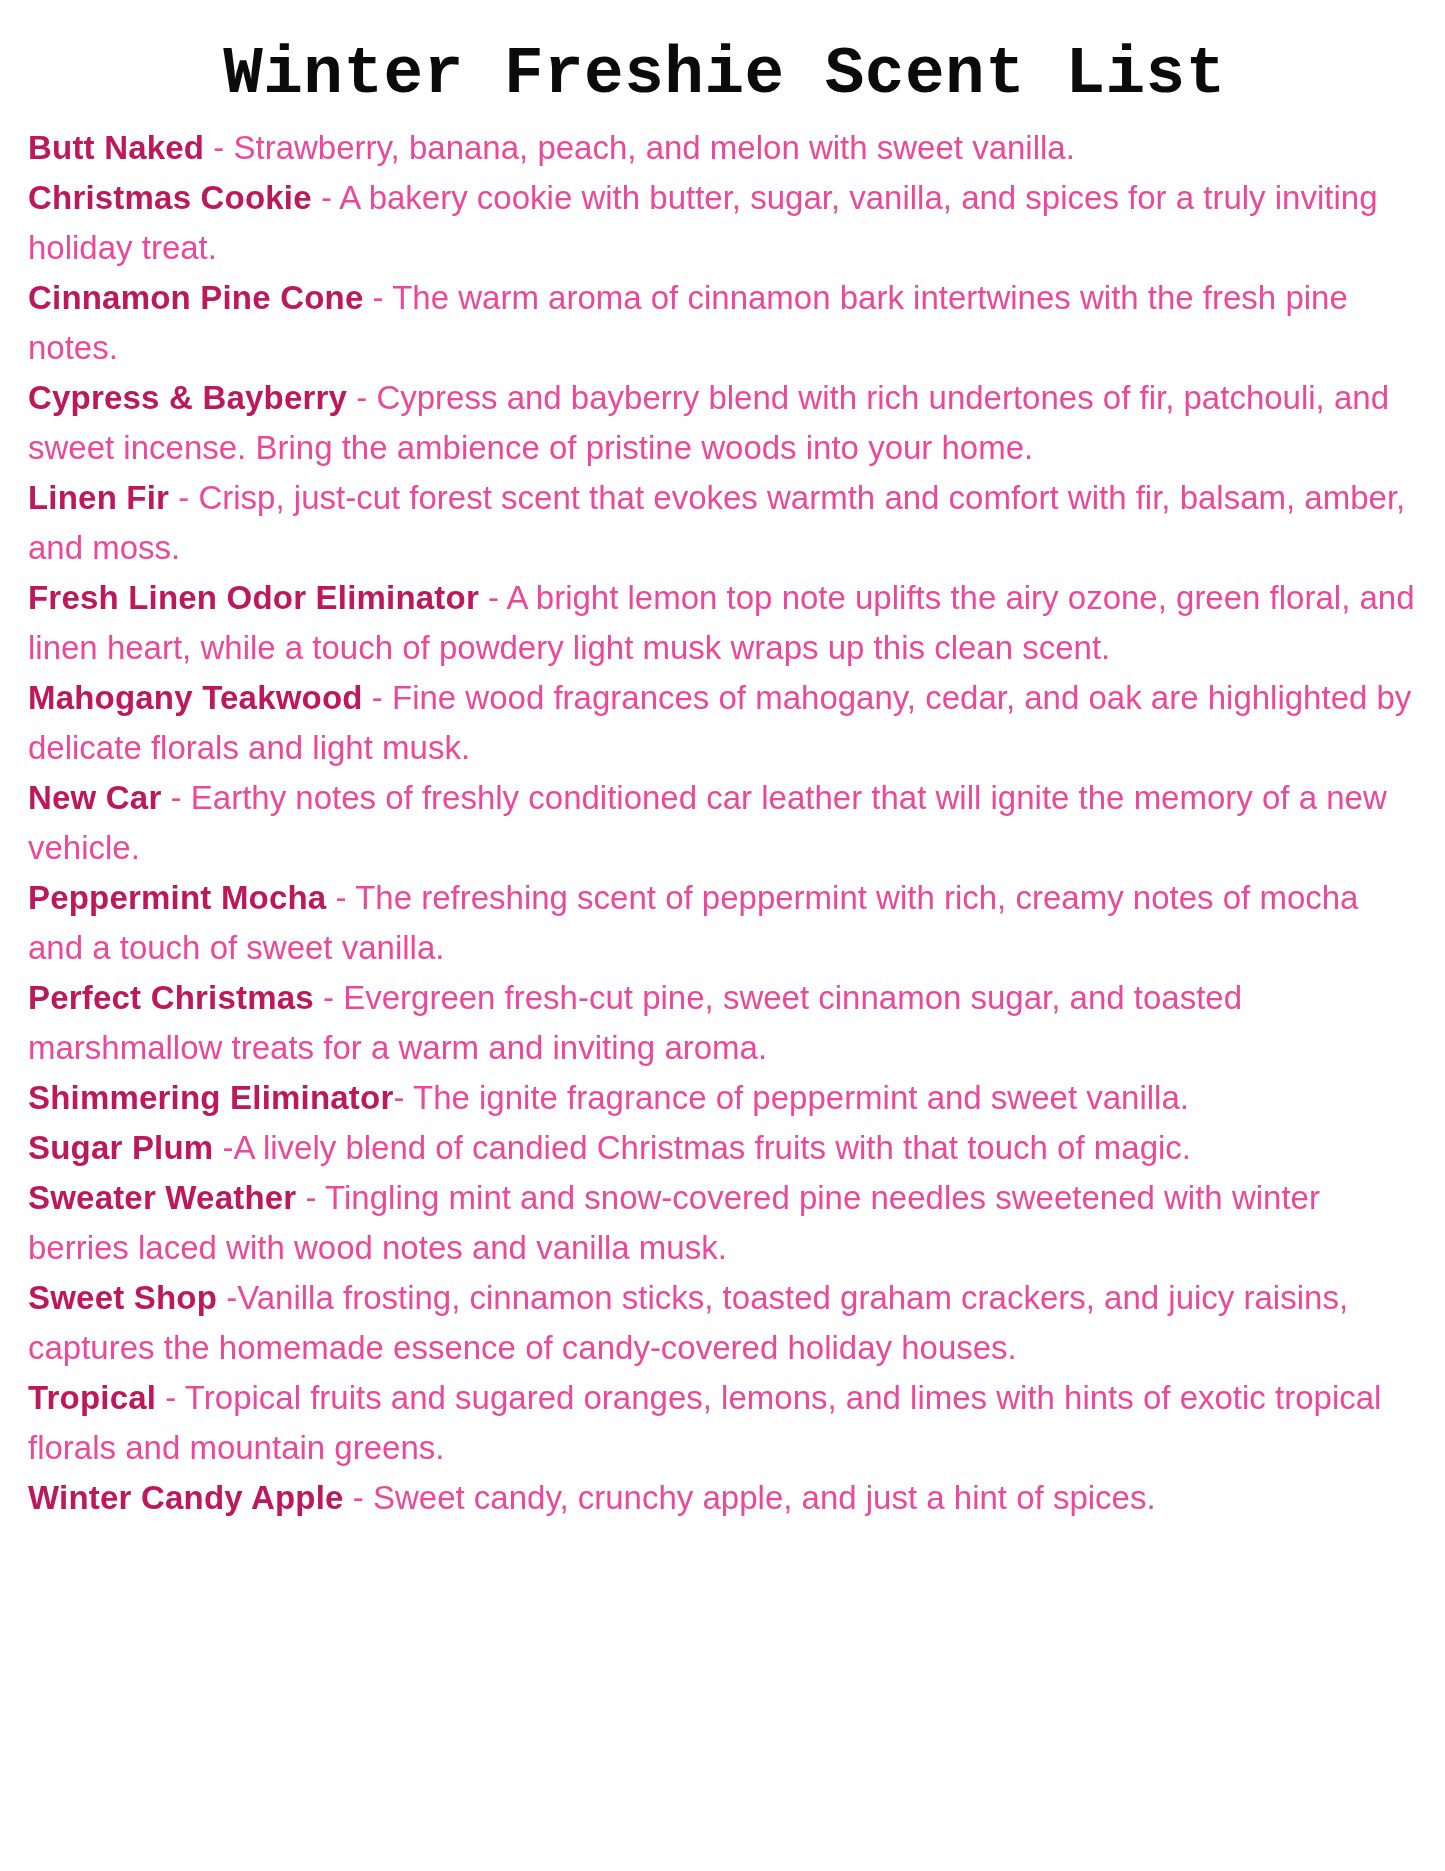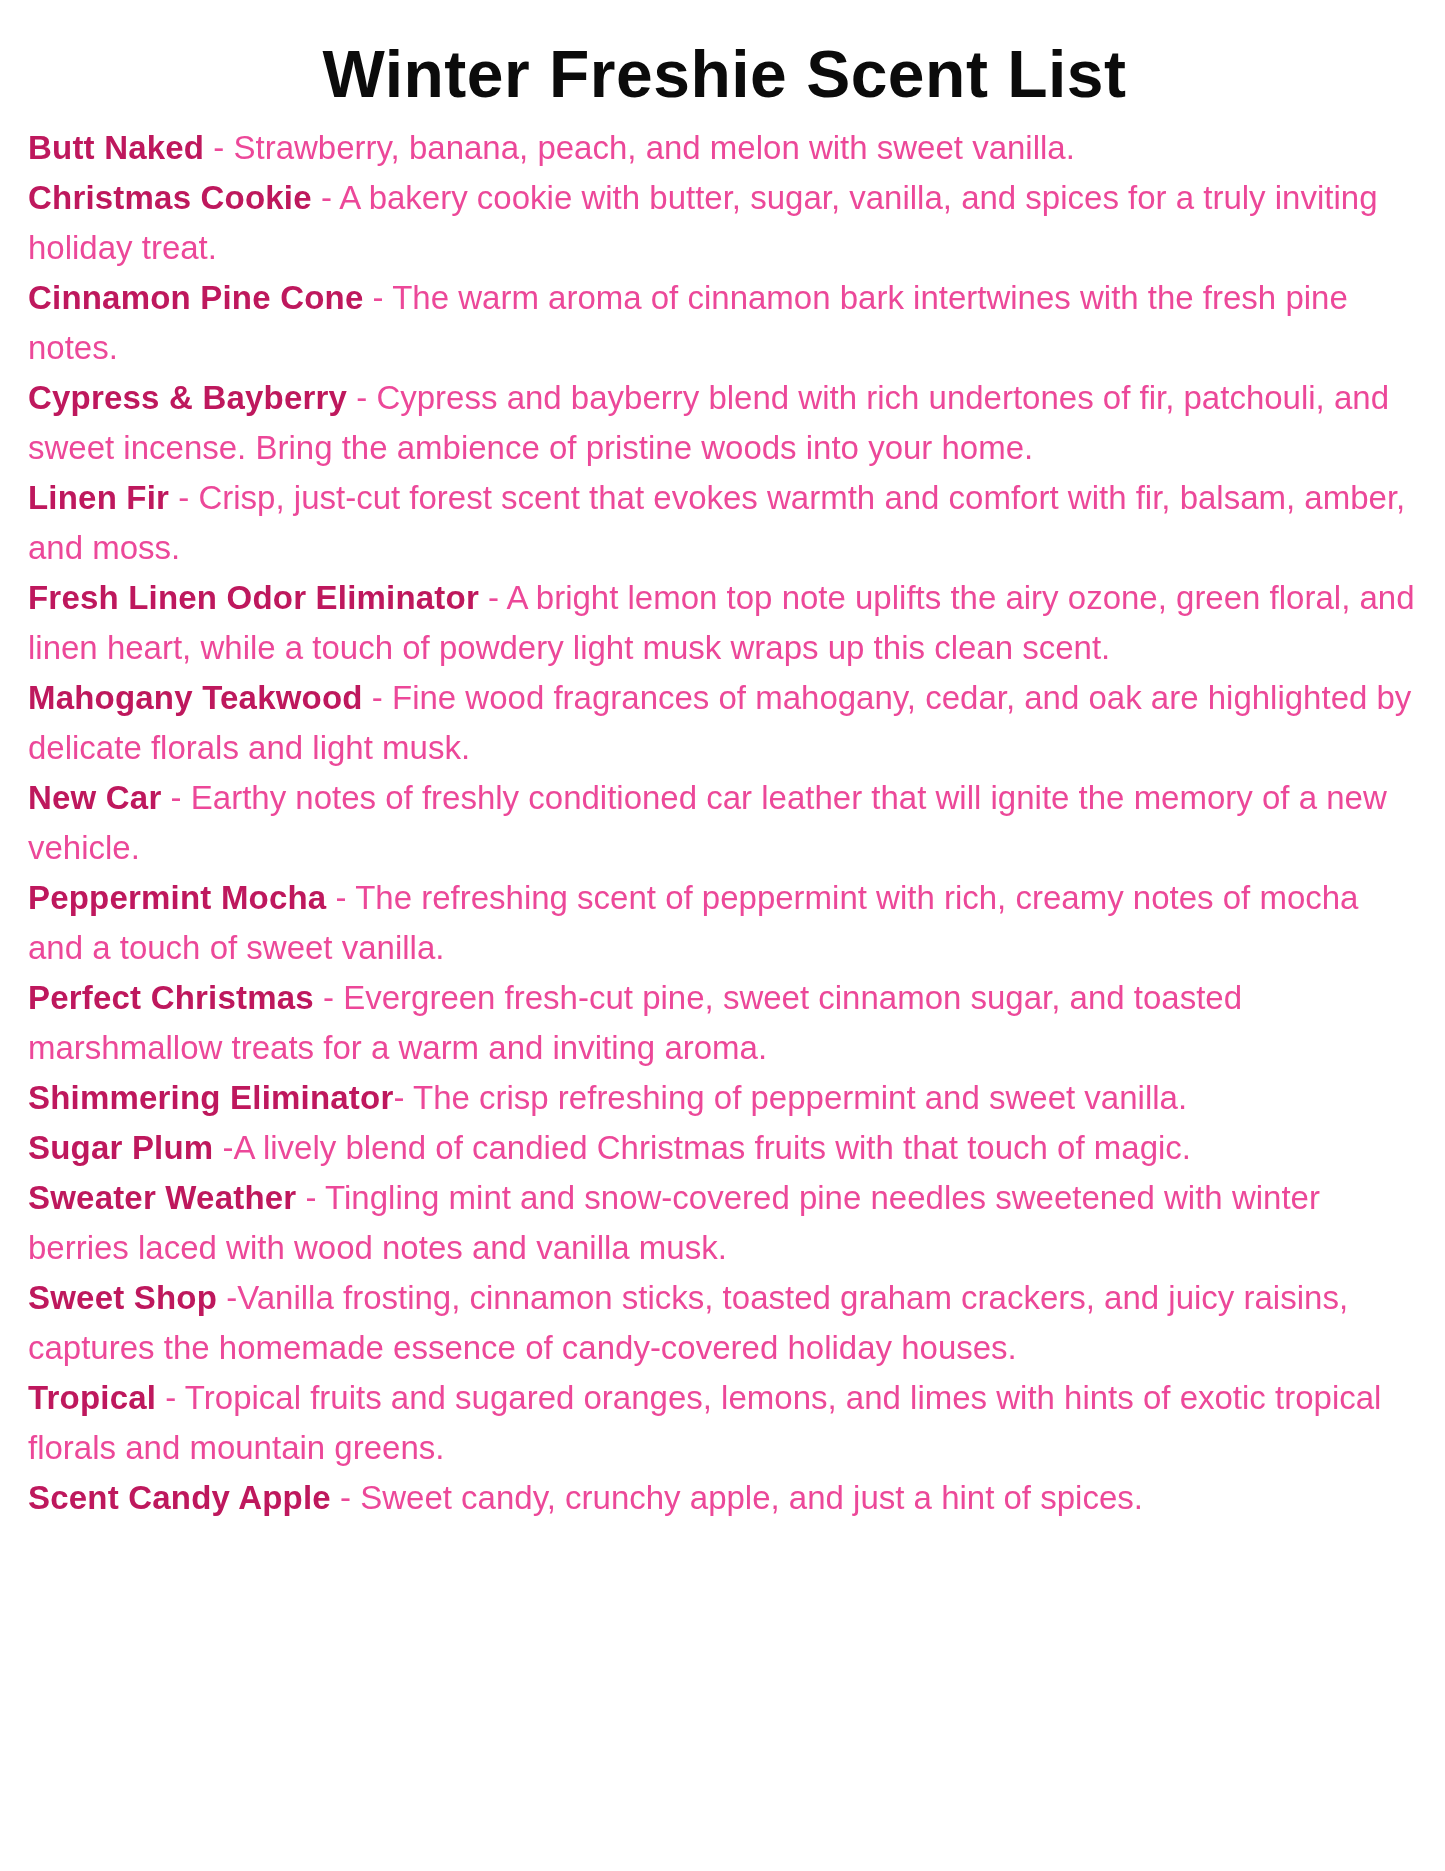--- a/index.html
+++ b/index.html
@@ -14,21 +14,21 @@
     box-sizing: border-box;
     background: #ffffff;
     padding: 0 24px 0 28px;
     overflow: hidden;
     font-family: "Liberation Sans", sans-serif;
   }
   .title {
     margin: 0;
     padding-top: 40px;
     text-align: center;
-    font-family: Liberation Sans, sans-serif;
+    font-family: Liberation Mono, monospace;
     font-weight: 800;
     font-size: 66px;
     line-height: 1.05;
     letter-spacing: 0.5px;
     color: #0b0b0b;
   }
   .scent-list {
     margin-top: 14px;
     font-size: 33px;
     line-height: 50px;
@@ -57,20 +57,20 @@
     <p class="scent"><span class="scent-name">Butt Naked</span><span class="scent-desc"> - Strawberry, banana, peach, and melon with sweet vanilla.</span></p>
     <p class="scent"><span class="scent-name">Christmas Cookie</span><span class="scent-desc"> - A bakery cookie with butter, sugar, vanilla, and spices for a truly inviting holiday treat.</span></p>
     <p class="scent"><span class="scent-name">Cinnamon Pine Cone</span><span class="scent-desc"> - The warm aroma of cinnamon bark intertwines with the fresh pine notes.</span></p>
     <p class="scent"><span class="scent-name">Cypress &amp; Bayberry</span><span class="scent-desc"> - Cypress and bayberry blend with rich undertones of fir, patchouli, and sweet incense. Bring the ambience of pristine woods into your home.</span></p>
     <p class="scent"><span class="scent-name">Linen Fir</span><span class="scent-desc"> - Crisp, just-cut forest scent that evokes warmth and comfort with fir, balsam, amber, and moss.</span></p>
     <p class="scent"><span class="scent-name">Fresh Linen Odor Eliminator</span><span class="scent-desc"> - A bright lemon top note uplifts the airy ozone, green floral, and linen heart, while a touch of powdery light musk wraps up this clean scent.</span></p>
     <p class="scent"><span class="scent-name">Mahogany Teakwood</span><span class="scent-desc"> - Fine wood fragrances of mahogany, cedar, and oak are highlighted by delicate florals and light musk.</span></p>
     <p class="scent"><span class="scent-name">New Car</span><span class="scent-desc"> - Earthy notes of freshly conditioned car leather that will ignite the memory of a new vehicle.</span></p>
     <p class="scent"><span class="scent-name">Peppermint Mocha</span><span class="scent-desc"> - The refreshing scent of peppermint with rich, creamy notes of mocha and a touch of sweet vanilla.</span></p>
     <p class="scent"><span class="scent-name">Perfect Christmas</span><span class="scent-desc"> - Evergreen fresh-cut pine, sweet cinnamon sugar, and toasted marshmallow treats for a warm and inviting aroma.</span></p>
-    <p class="scent"><span class="scent-name">Shimmering Eliminator</span><span class="scent-desc">- The crisp refreshing of peppermint and sweet vanilla.</span></p>
+    <p class="scent"><span class="scent-name">Shimmering Eliminator</span><span class="scent-desc">- The ignite fragrance of peppermint and sweet vanilla.</span></p>
     <p class="scent"><span class="scent-name">Sugar Plum</span><span class="scent-desc"> -A lively blend of candied Christmas fruits with that touch of magic.</span></p>
     <p class="scent"><span class="scent-name">Sweater Weather</span><span class="scent-desc"> - Tingling mint and snow-covered pine needles sweetened with winter berries laced with wood notes and vanilla musk.</span></p>
     <p class="scent"><span class="scent-name">Sweet Shop</span><span class="scent-desc"> -Vanilla frosting, cinnamon sticks, toasted graham crackers, and juicy raisins, captures the homemade essence of candy-covered holiday houses.</span></p>
     <p class="scent"><span class="scent-name">Tropical</span><span class="scent-desc"> - Tropical fruits and sugared oranges, lemons, and limes with hints of exotic tropical florals and mountain greens.</span></p>
-    <p class="scent"><span class="scent-name">Scent Candy Apple</span><span class="scent-desc"> - Sweet candy, crunchy apple, and just a hint of spices.</span></p>
+    <p class="scent"><span class="scent-name">Winter Candy Apple</span><span class="scent-desc"> - Sweet candy, crunchy apple, and just a hint of spices.</span></p>
   </div>
 </div>
 
 </body></html>

